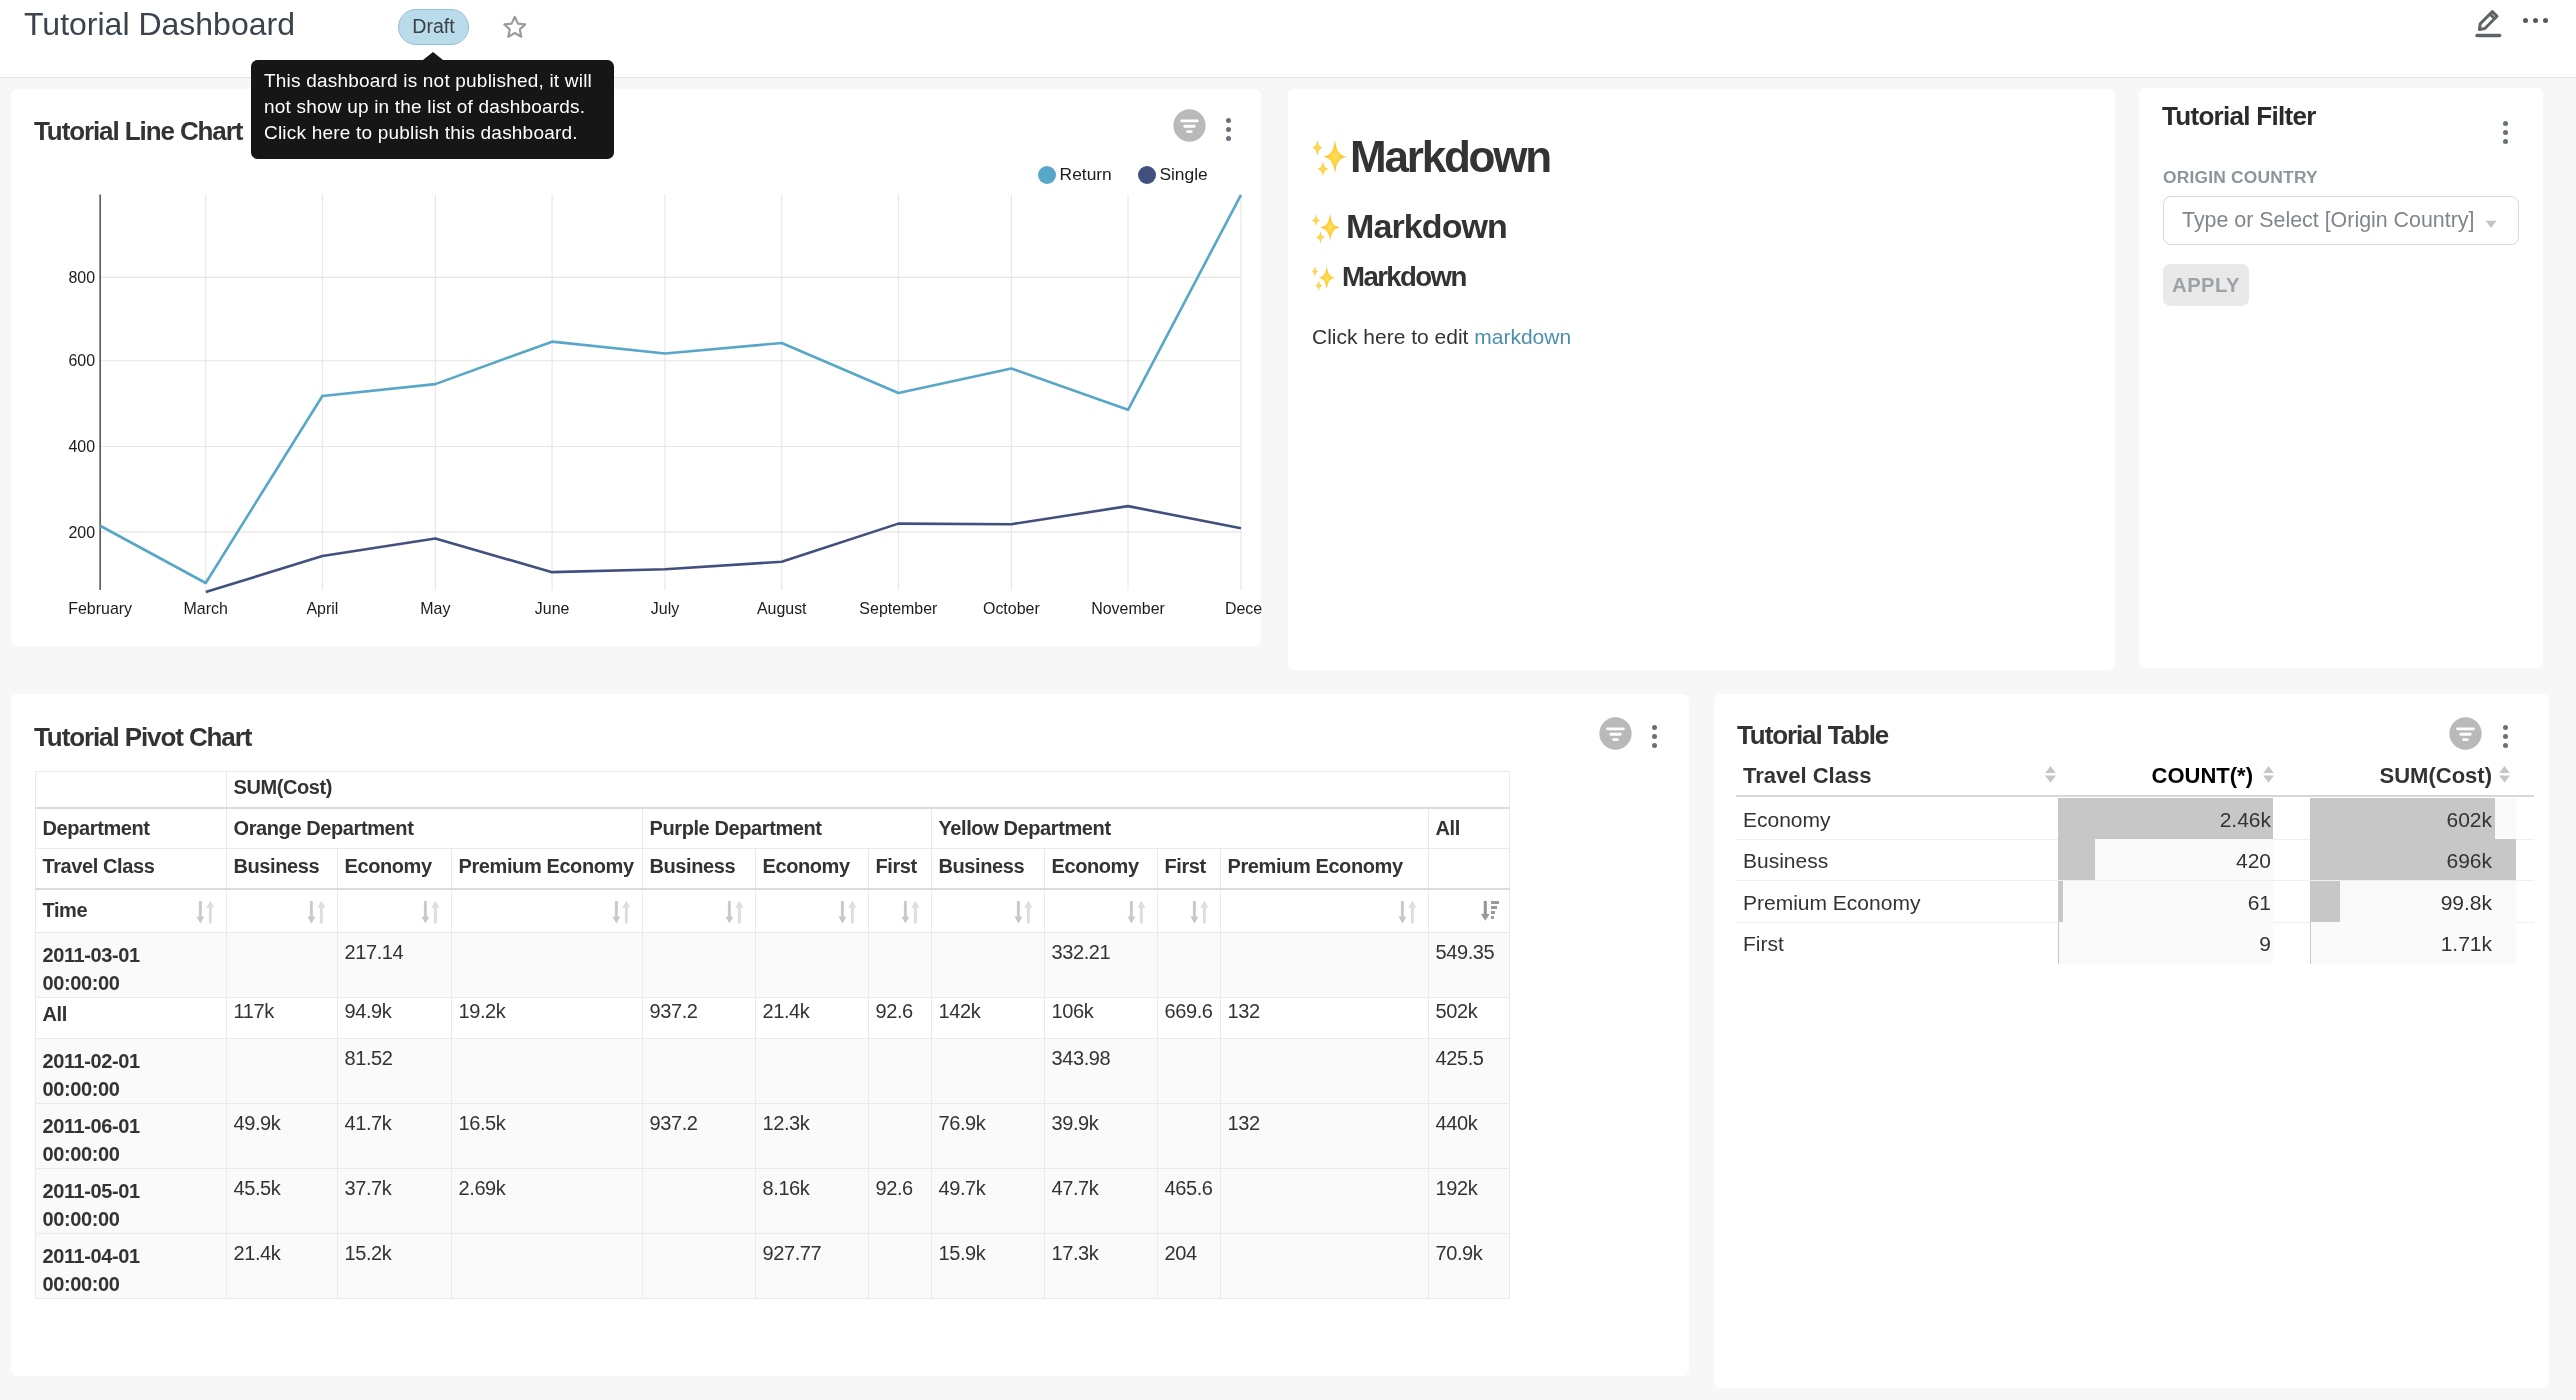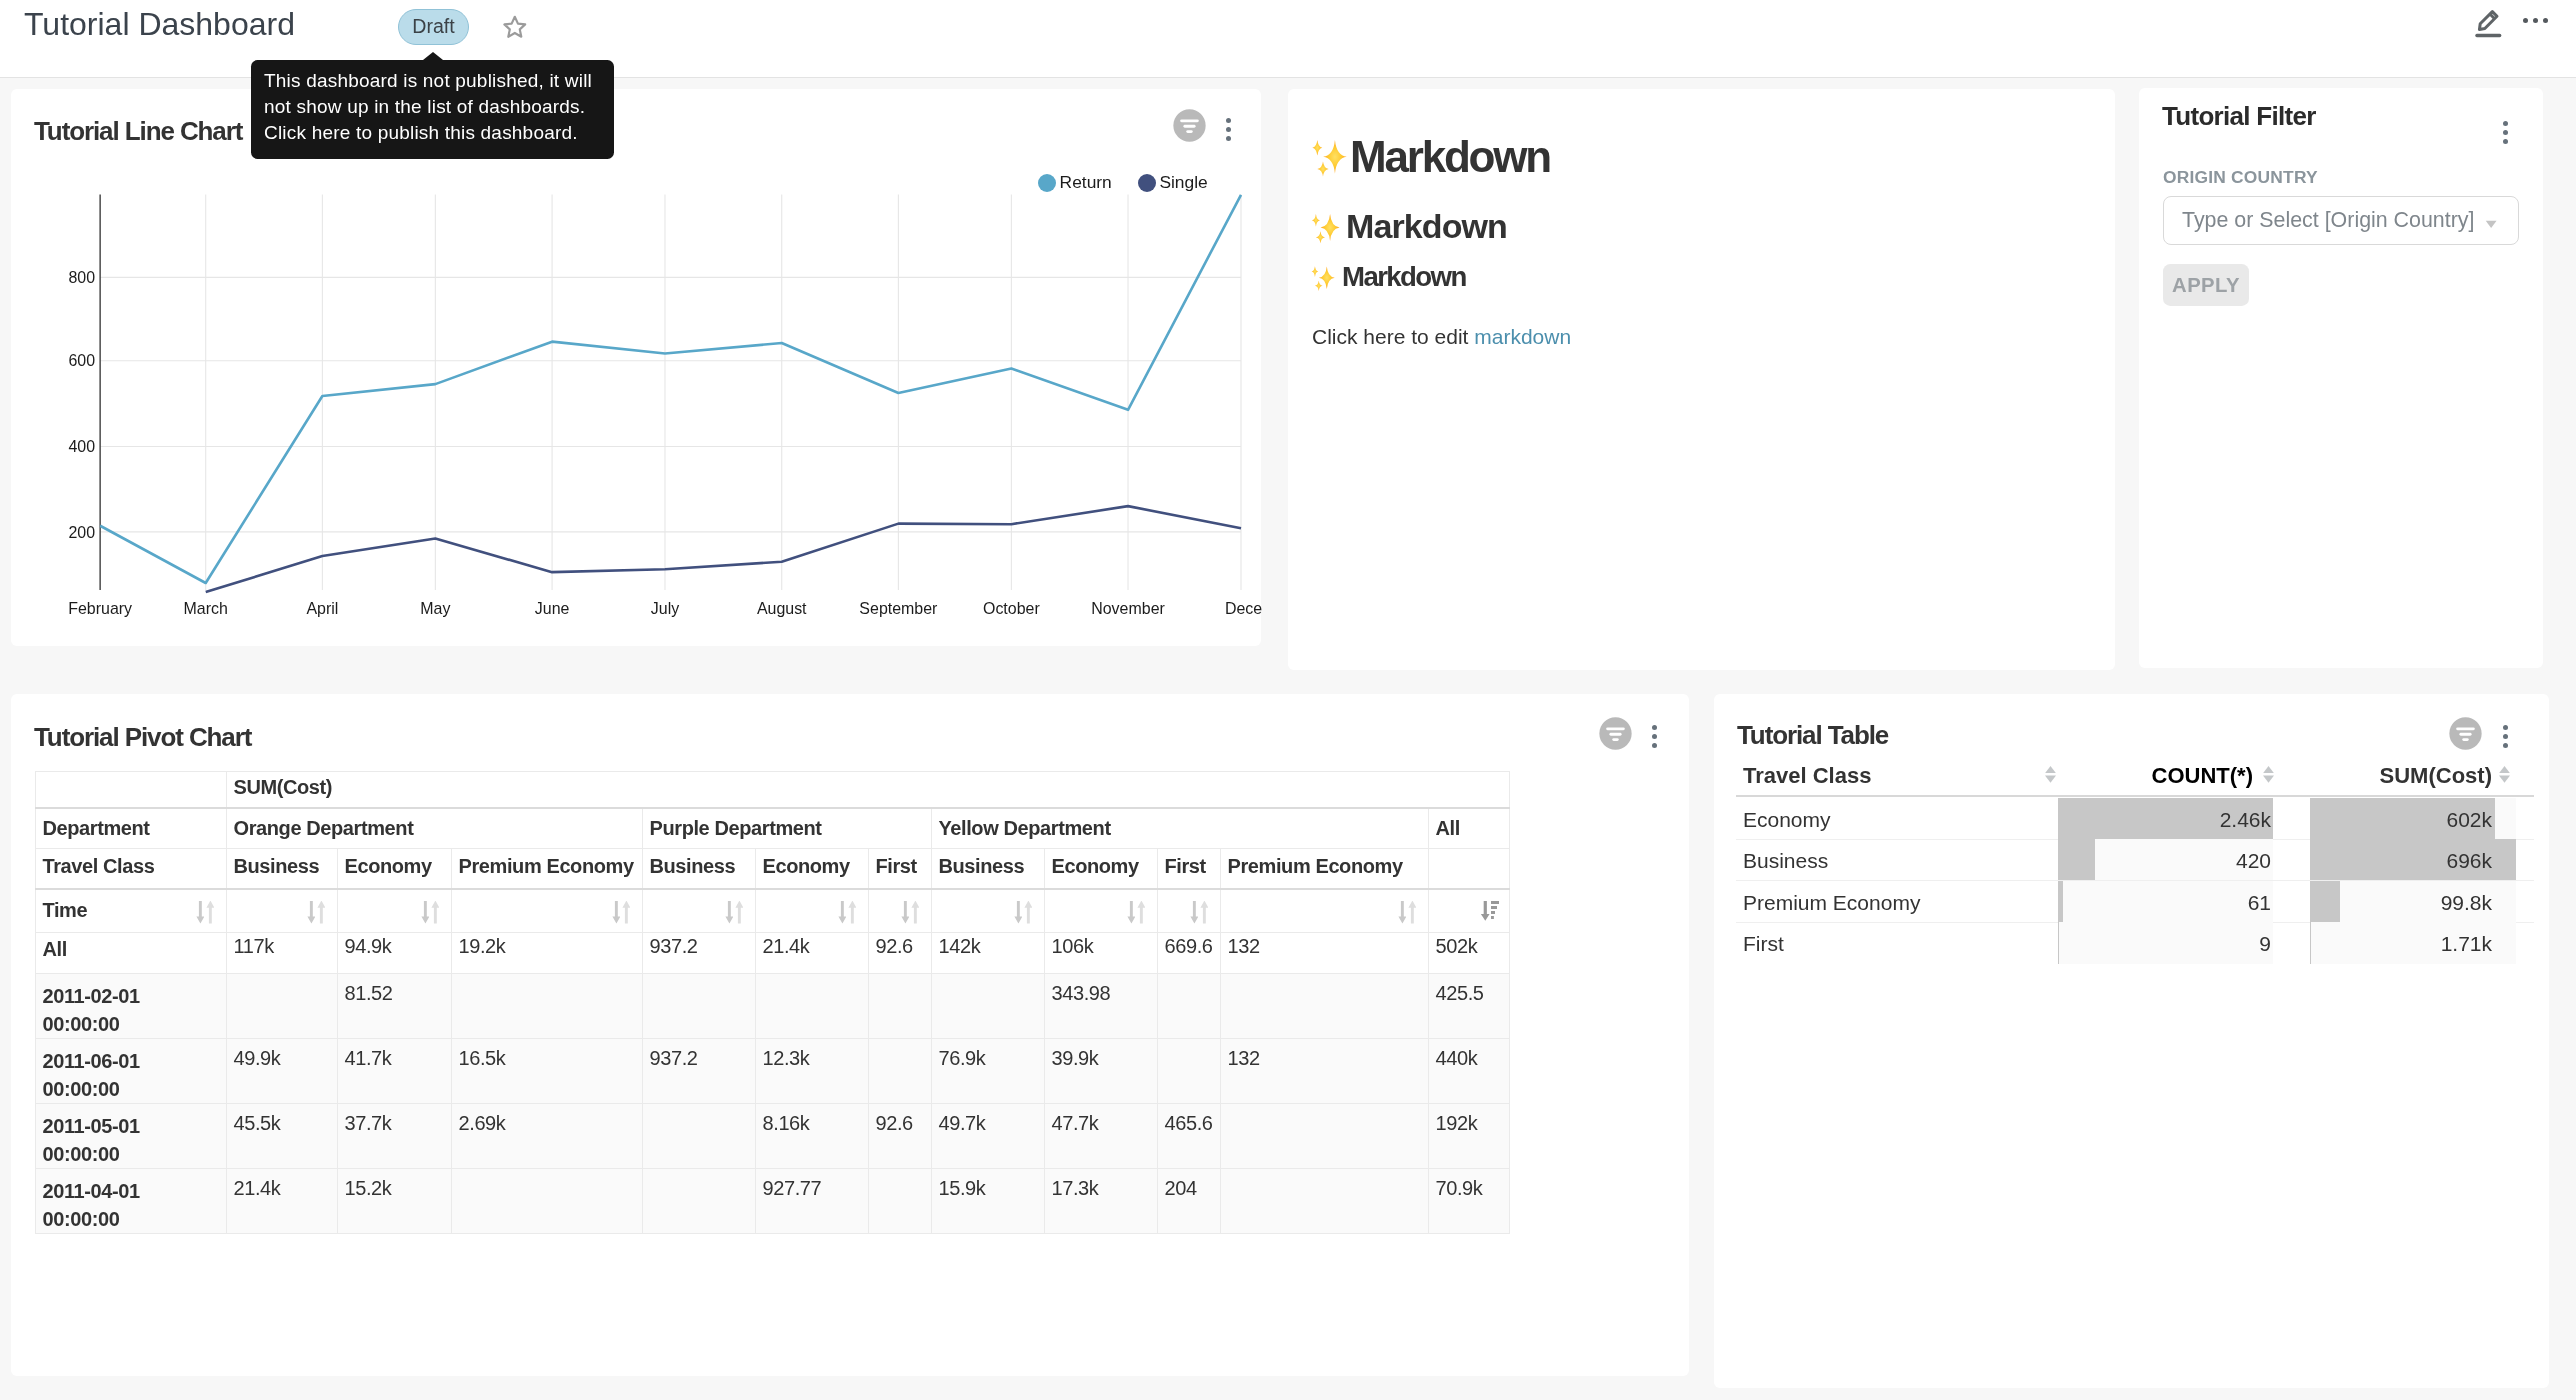--- a/index.html
+++ b/index.html
@@ -81,21 +81,21 @@
   <line x1="12" y1="16.5" x2="34" y2="16.5" stroke="#fff" stroke-width="4" stroke-linecap="round"></line>
   <line x1="16.5" y1="24" x2="29.5" y2="24" stroke="#fff" stroke-width="4" stroke-linecap="round"></line>
   <line x1="20.5" y1="31.5" x2="25.5" y2="31.5" stroke="#fff" stroke-width="4" stroke-linecap="round"></line>
 </svg>
 <div class="kebab" style="left:1226px;top:118px;">
     <div></div>
     <div></div>
     <div></div>
   </div>
 
-<div class="abs" style="left:1038px;top:164px;display:flex;align-items:center;font-size:17.4px;color:#1c1c1c;margin-top:8px;">
+<div class="abs" style="left:1038px;top:164px;display:flex;align-items:center;font-size:17.4px;color:#1c1c1c;">
   <div style="width:18px;height:18px;border-radius:50%;background:#58A7C9;margin-right:3.6px;"></div>
     <span>Return</span>
   <div style="width:18px;height:18px;border-radius:50%;background:#41507E;margin:0 3.6px 0 26px;"></div>
     <span>Single</span>
 </div>
 
 <svg class="abs" style="left:0;top:0;" width="1277" height="653" viewBox="0 0 1760 900">
 
   <g stroke="#E6E6E6" stroke-width="1.5">
     <line x1="283.5" y1="268" x2="283.5" y2="813"></line>
@@ -280,20 +280,34 @@
         <td>
           <span class="sic"></span>
         </td>
         <td>
           <span class="sic"></span>
         </td>
     <td>
           <span class="sdc"></span>
         </td>
   </tr>
+  <tr class="pr dr dg" style="height:65px;">
+        <td class="dt">2011-03-01<br>00:00:00</td>
+        <td></td>
+        <td>217.14</td>
+        <td></td>
+        <td></td>
+        <td></td>
+        <td></td>
+        <td></td>
+        <td>332.21</td>
+        <td></td>
+        <td></td>
+        <td>549.35</td>
+      </tr>
   <tr class="pr dr ar" style="height:41px;">
         <td class="dt">All</td>
         <td>117k</td>
         <td>94.9k</td>
         <td>19.2k</td>
         <td>937.2</td>
         <td>21.4k</td>
         <td>92.6</td>
         <td>142k</td>
         <td>106k</td>

